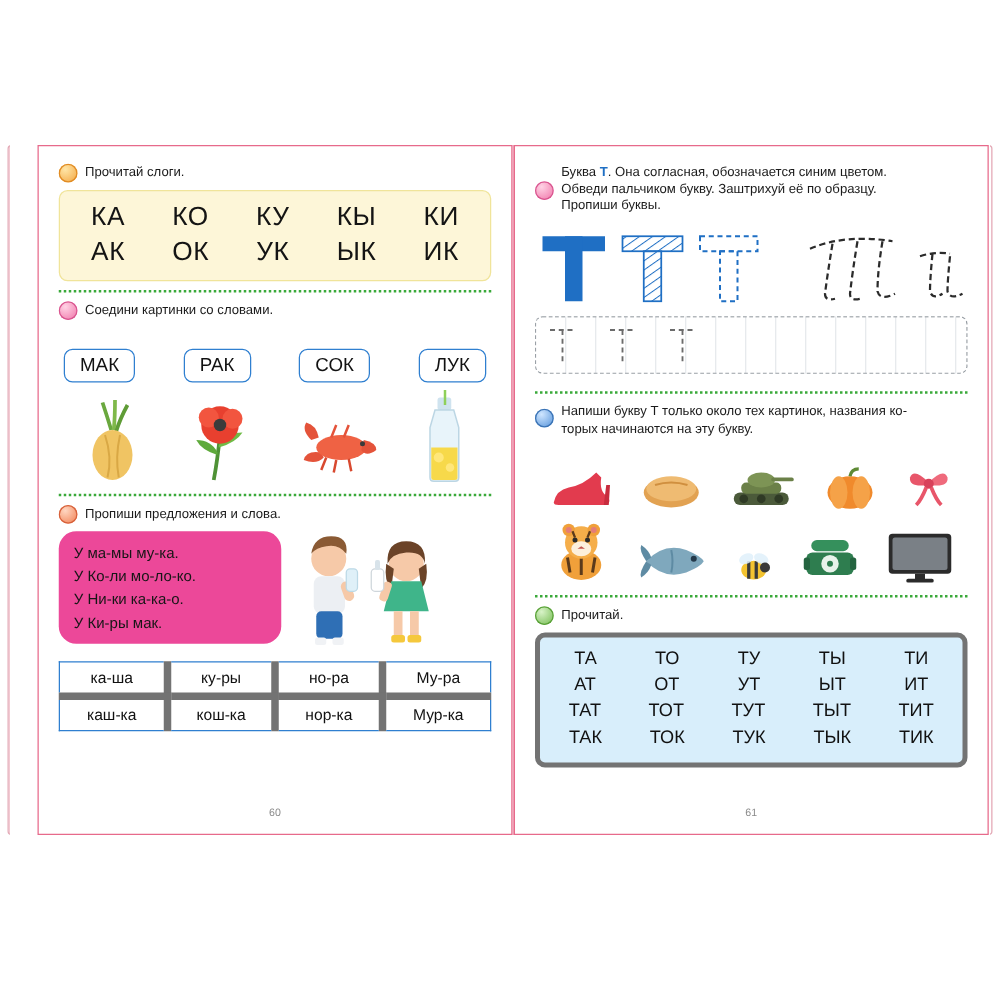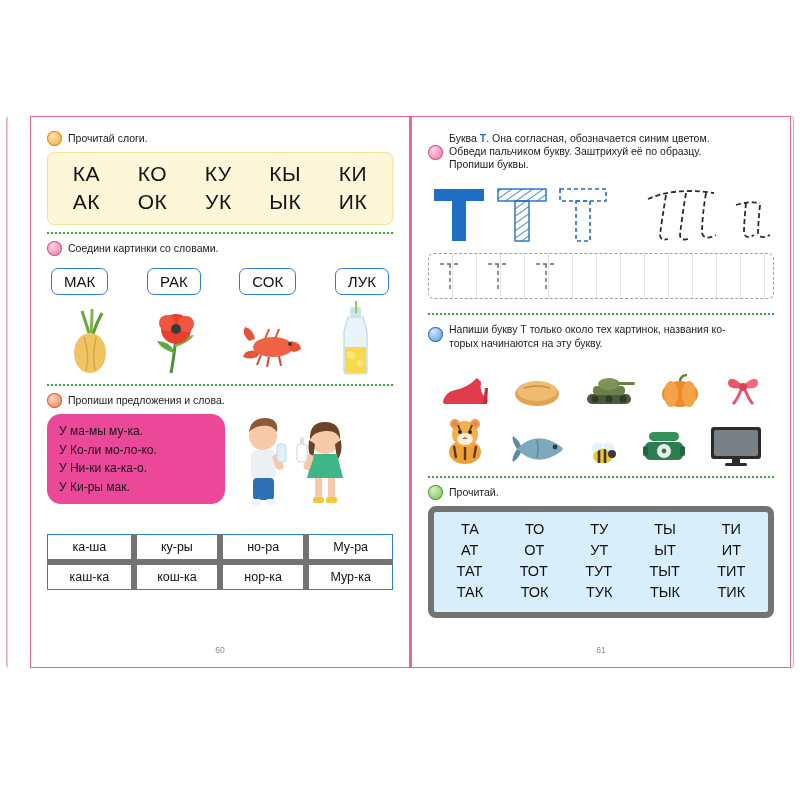--- a/index.html
+++ b/index.html
@@ -105,21 +105,21 @@
     justify-content: space-around;
     font-size: 21px;
     letter-spacing: .5px;
     color: #141414;
     padding: 2px 0;
   }
 
   .word-row {
     display: flex;
     justify-content: space-between;
-    margin-top: 12px;
+    margin-top: 23px;
     padding: 0 4px;
     text-align: right;
   }
   .word-chip {
     border: 1.6px solid #2f7fd0;
     border-radius: 7px;
     background: #ffffff;
     padding: 4px 12px;
     font-size: 15px;
     color: #111;
@@ -139,21 +139,21 @@
     border-radius: 14px;
     padding: 8px 12px;
     font-size: 12px;
     line-height: 1.55;
     color: #161616;
     width: 178px;
     box-sizing: border-box;
   }
 
   .tbl {
-    margin-top: 16px;
+    margin-top: 0;
     border: 1.6px solid #2f7fd0;
     border-radius: 0;
     width: 100%;
     border-collapse: collapse;
     background: #fff;
     table-layout: fixed;
   }
   .tbl td {
     border: 6px solid #737373;
     text-align: center;
@@ -213,21 +213,21 @@
     display: flex;
     justify-content: space-around;
     align-items: flex-end;
     margin-top: 4px;
     height: 56px;
   }
 
   .read-box {
     margin-top: 6px;
     background: #d8eefb;
-    border: 6px solid #737373;
+    border: 4px solid #737373;
     border-radius: 8px;
     padding: 7px 4px 9px;
   }
   .read-row {
     display: flex;
     justify-content: space-around;
     font-size: 14.5px;
     color: #111;
     padding: 2.5px 0;
   }

